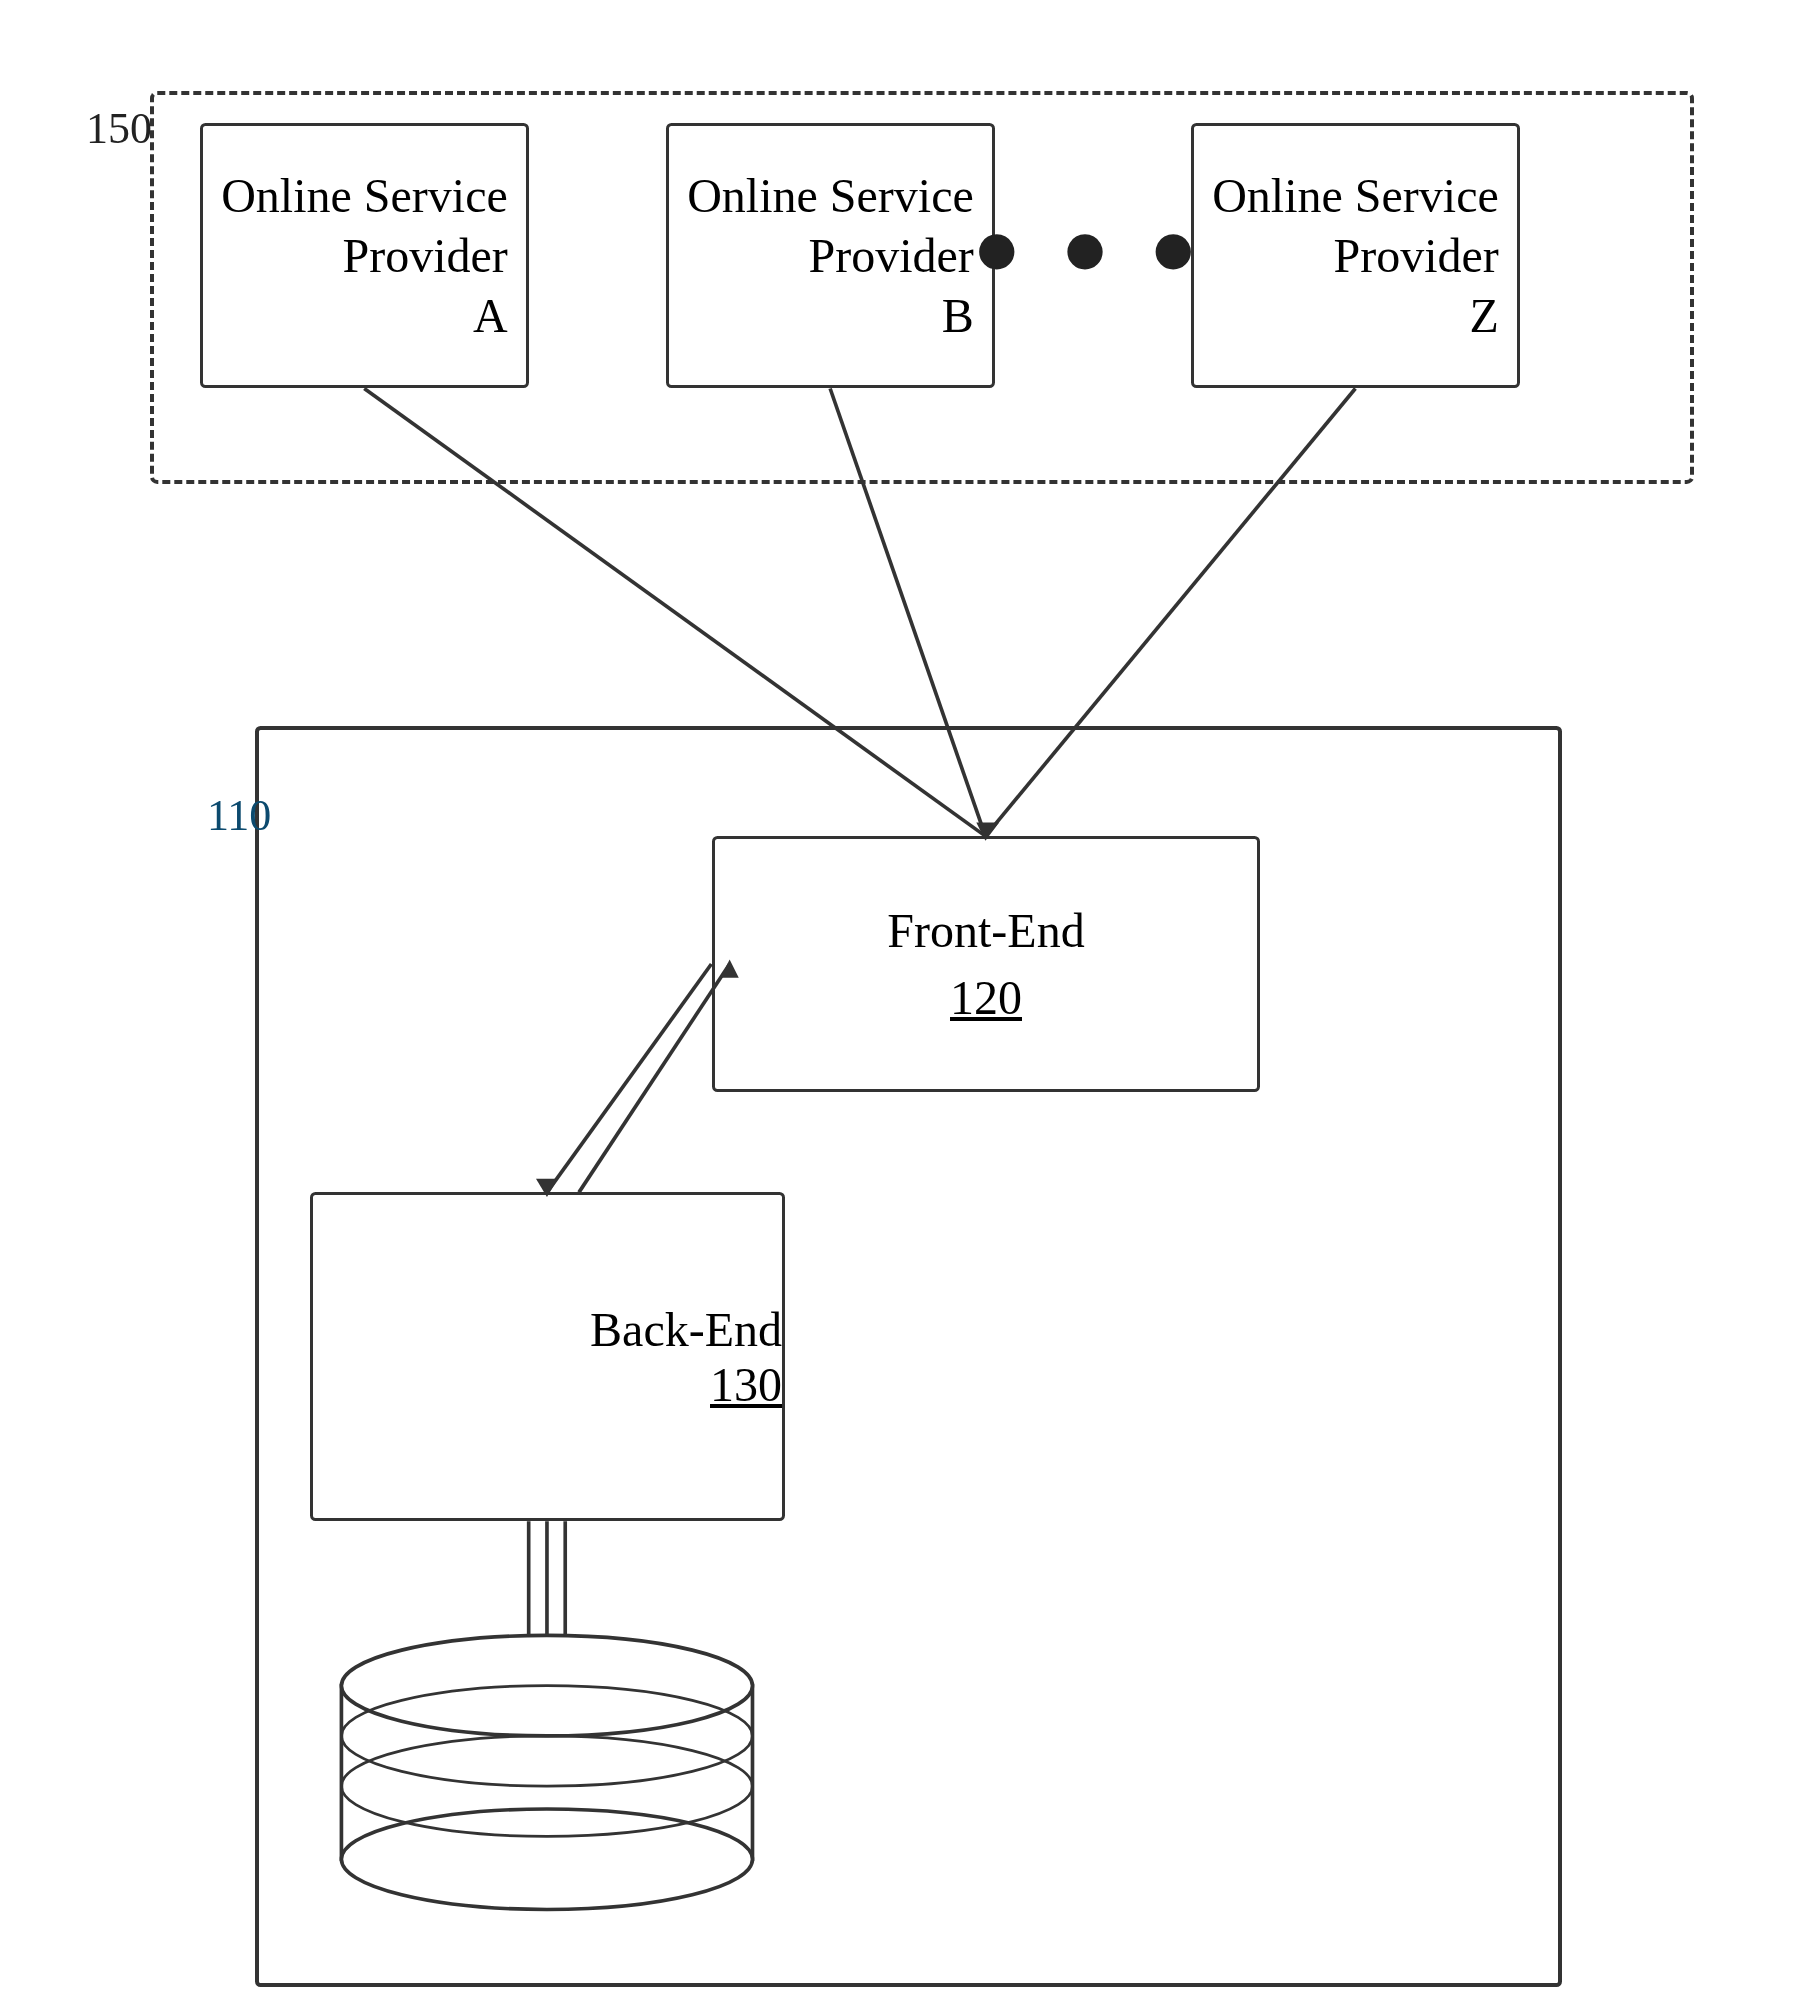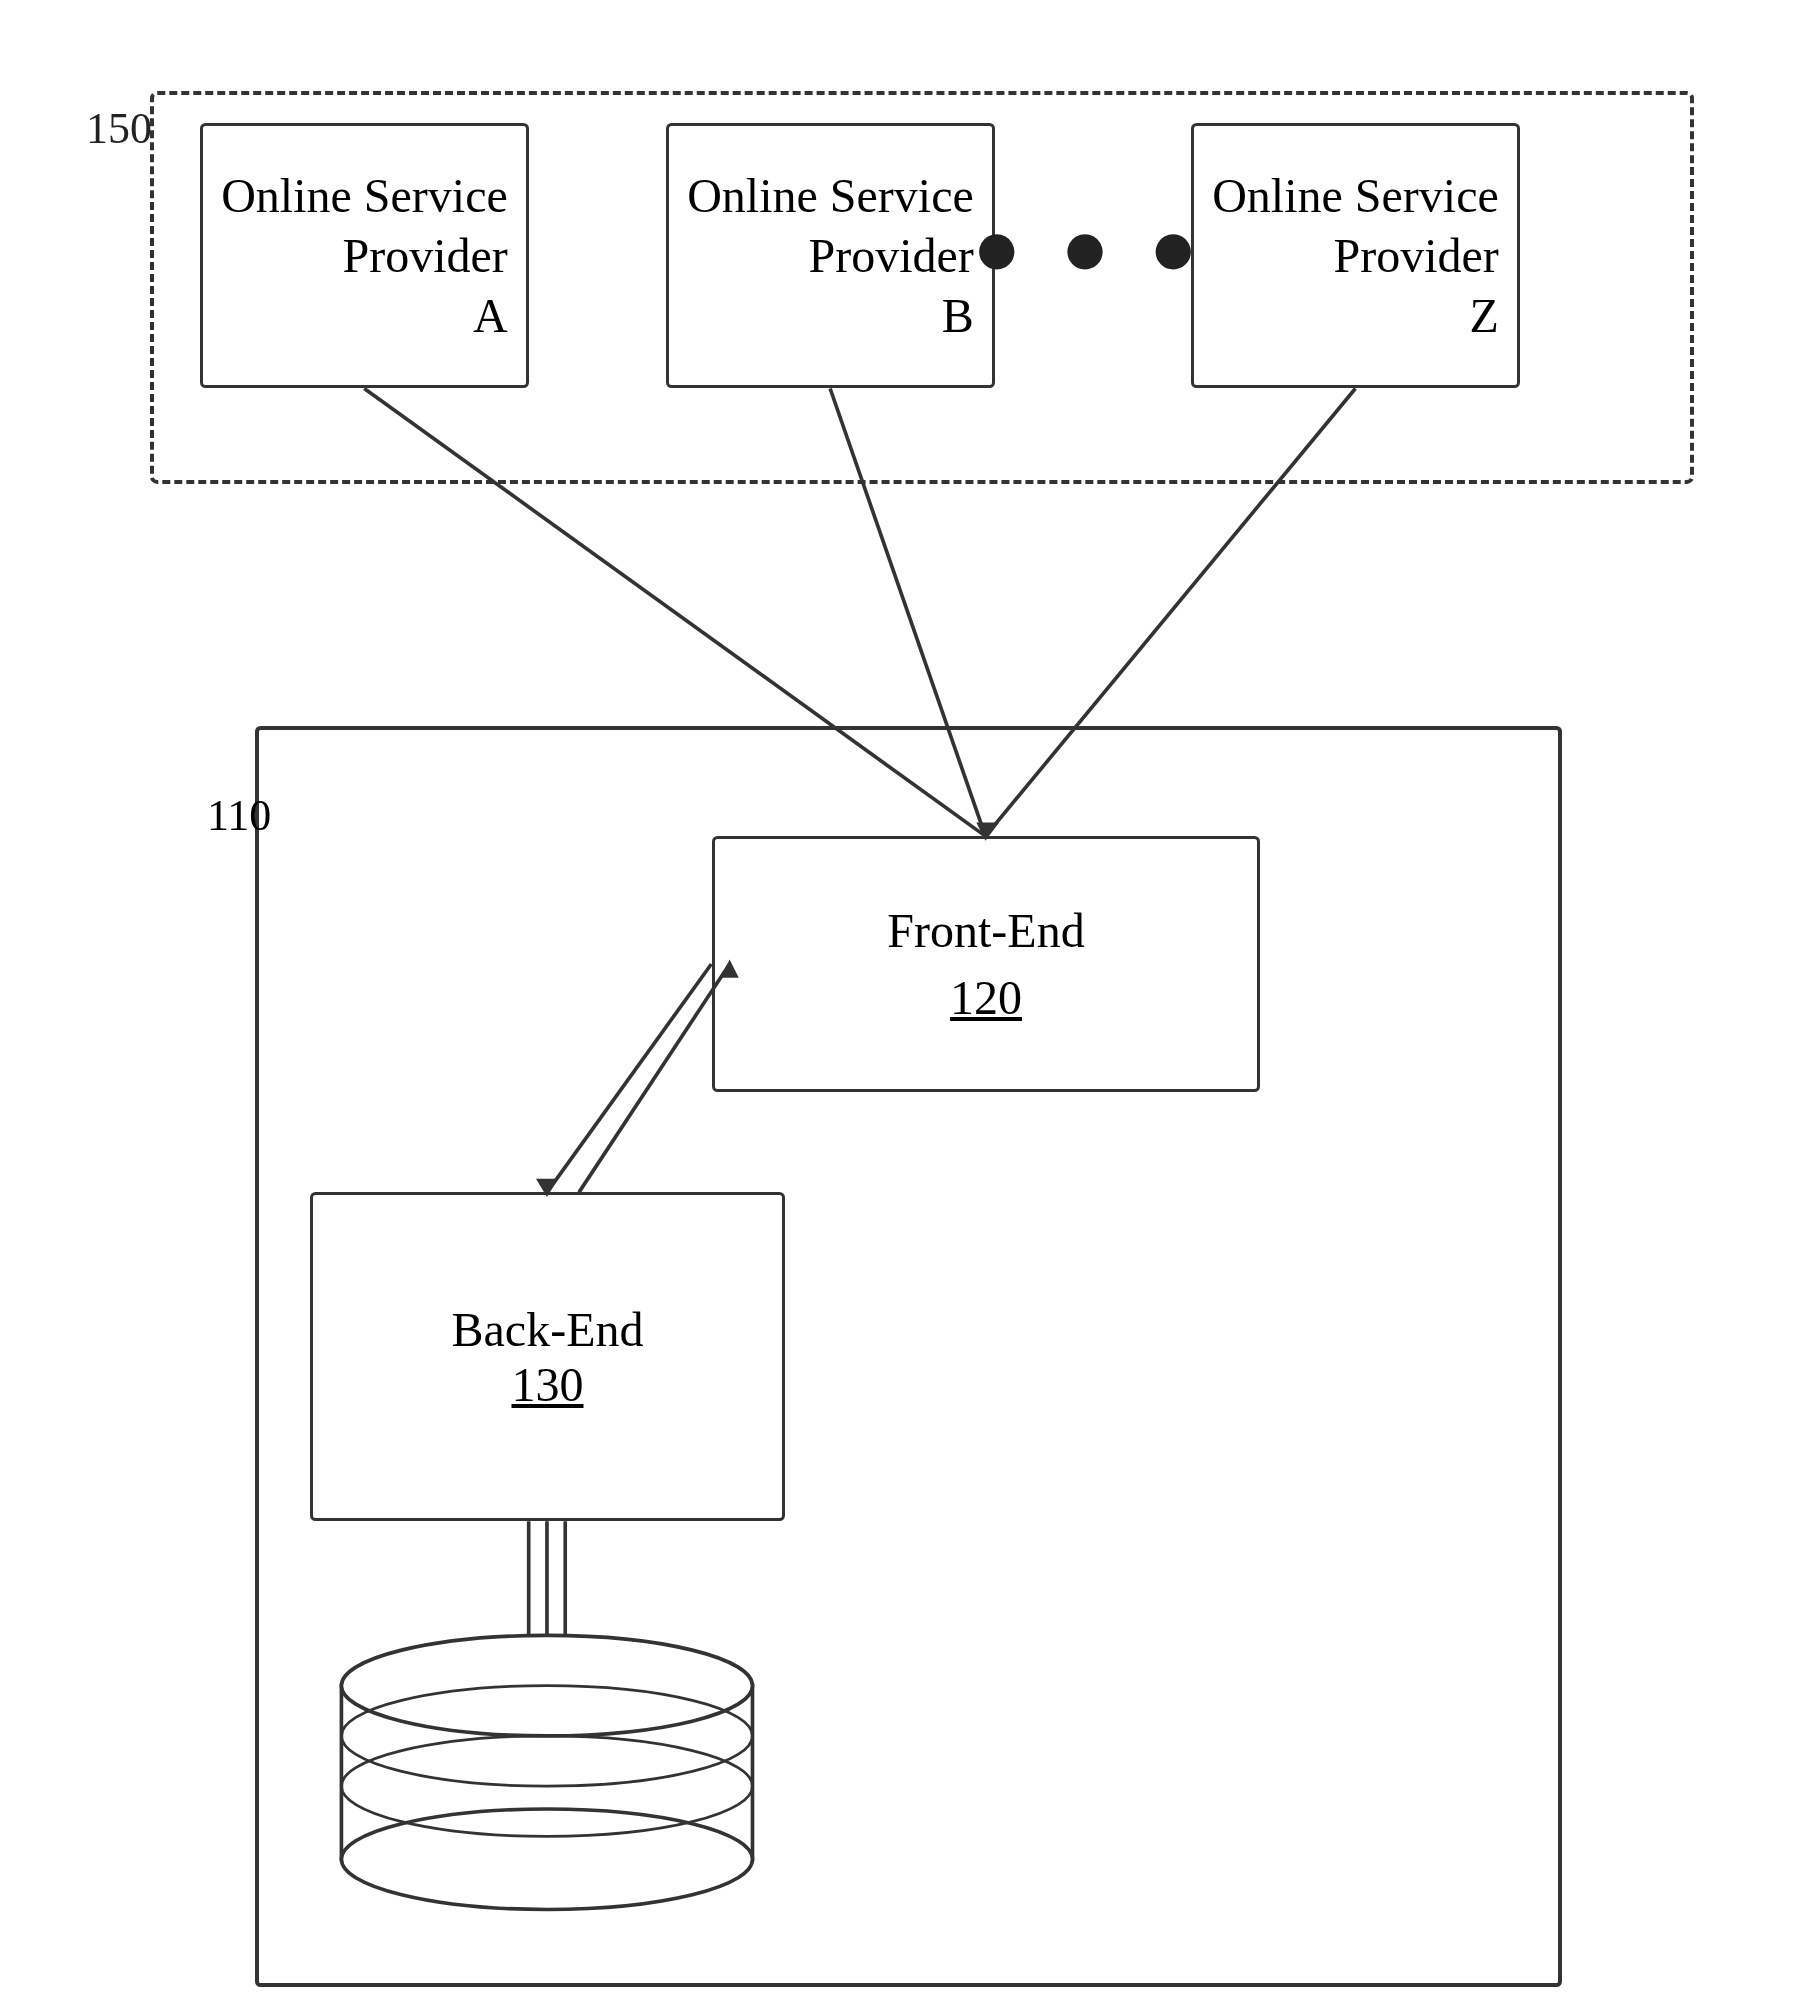--- a/index.html
+++ b/index.html
@@ -30,21 +30,21 @@
       color: #222;
     }
 
     
     .label-110 {
       position: absolute;
       top: 749px;
       left: 199px;
       font-size: 44px;
       font-weight: normal;
-      color: #000000;
+      color: #0c4a6e;
     }
 
     
     .osp-group {
       position: absolute;
       top: 50px;
       left: 142px;
       width: 1544px;
       height: 393px;
       border: 4.6px dashed #333;
@@ -134,21 +134,21 @@
       position: absolute;
       top: 1151px;
       left: 302px;
       width: 475px;
       height: 329px;
       border: 3.7px solid #333;
       border-radius: 5.5px;
       background: #fff;
       display: flex;
       flex-direction: column;
-      align-items: center;
+      align-items: flex-end;
       justify-content: center;
       text-align: center;
       font-size: 48px;
     }
 
     
     .underline {
       text-decoration: underline;
     }
 

